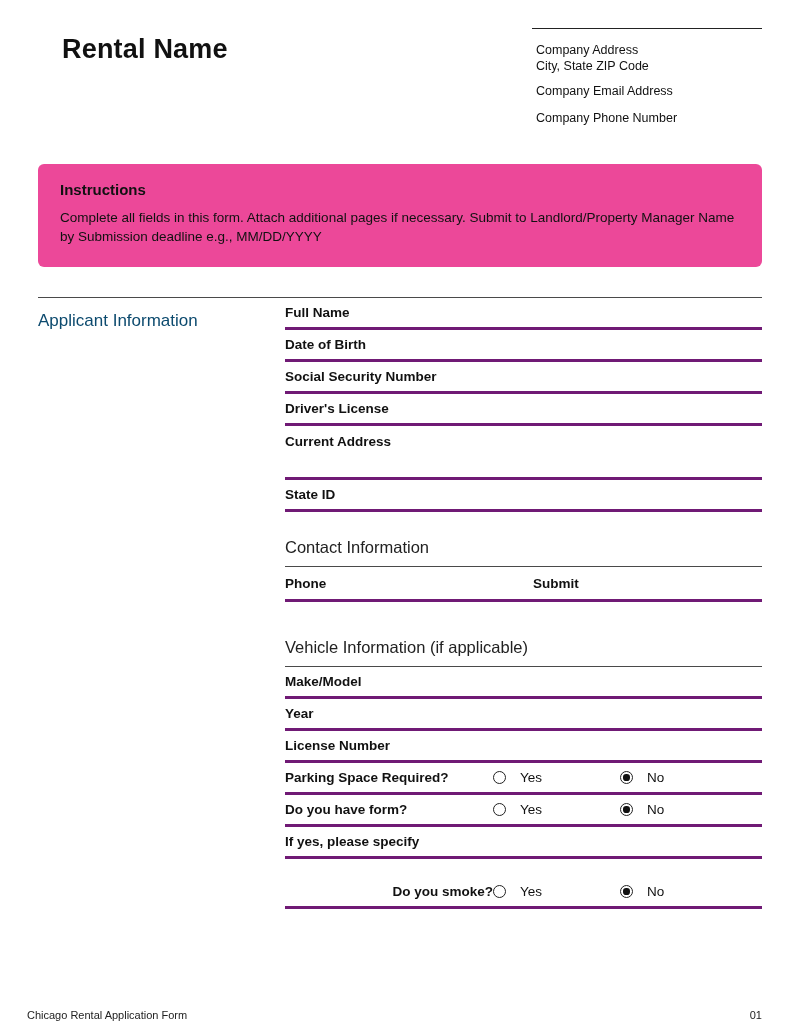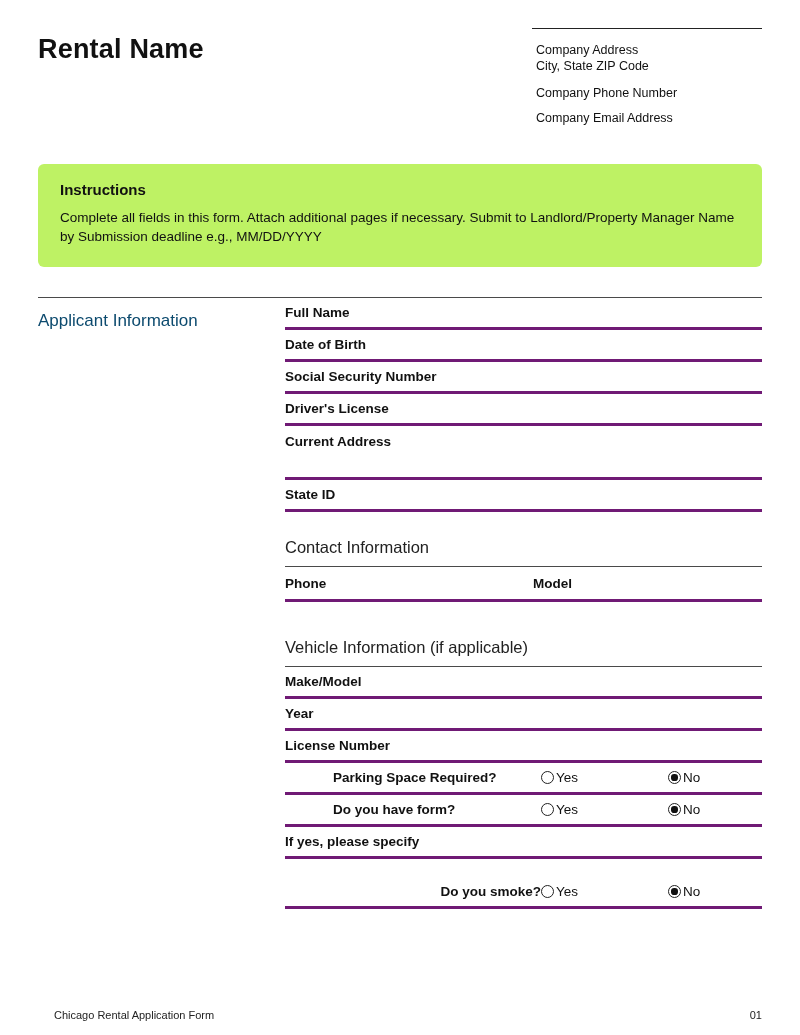--- a/index.html
+++ b/index.html
@@ -10,30 +10,30 @@
     width: 800px;
     height: 1035px;
     margin: 0 auto;
     background: #fff;
     padding: 28px 38px 0 38px;
     overflow: hidden;
   }
 
   
   .header { display: flex; justify-content: space-between; align-items: flex-start; }
-  .rental-title { font-size: 27px; font-weight: bold; color: #111; letter-spacing: 0.2px; padding-top: 6px; }
+  .rental-title { font-size: 27px; font-weight: bold; color: #111; letter-spacing: 0.2px; padding-top: 6px; margin-left: 24px; }
   .company-block { width: 230px; border-top: 1px solid #222; padding-top: 13px; font-size: 12.5px; color: #111; padding-left: 4px; }
   .company-block .line { line-height: 16px; }
   .company-block .gap-top { margin-top: 11px; }
   .company-block .gap-top2 { margin-top: 9px; }
 
   
   .instructions {
     margin-top: 38px;
-    background: #bef264;
+    background: #ec4899;
     border-radius: 6px;
     padding: 17px 22px 21px 22px;
   }
   .instructions h2 { font-size: 15px; font-weight: bold; margin-bottom: 10px; color: #111; }
   .instructions p { font-size: 13.5px; line-height: 19px; color: #111; max-width: 692px; }
 
   
   .top-rule { margin-top: 30px; border-top: 1px solid #4a4a4a; }
   .form-grid { display: flex; }
   .left-col { width: 247px; flex: 0 0 247px; }
@@ -56,22 +56,22 @@
     border-bottom: 1px solid #4a4a4a;
     font-size: 16.5px;
     font-weight: 400;
     color: #222;
   }
   .section-head.more-gap { margin-top: 36px; }
 
   .frow.split .flabel { width: 248px; flex: 0 0 248px; }
   .frow.phones { height: 35px; }
 
-  .frow.question .flabel { width: 208px; flex: 0 0 208px; margin-left: 48px; }
-  .radio-opt { display: flex; align-items: center; gap: 2px; }
+  .frow.question .flabel { width: 208px; flex: 0 0 208px; }
+  .radio-opt { display: flex; align-items: center; gap: 14px; }
   .radio-opt.yes { width: 127px; flex: 0 0 127px; }
   .radio-circle {
     width: 13px; height: 13px;
     border: 1.2px solid #222;
     border-radius: 50%;
     display: inline-block;
     position: relative;
     flex: 0 0 13px;
   }
   .radio-circle.checked::after {
@@ -81,39 +81,39 @@
     background: #111;
     border-radius: 50%;
   }
   .radio-label { font-size: 13.5px; color: #111; }
 
   .smoke-row { margin-top: 18px; text-align: right; }
 
   
   .footer {
     position: absolute;
-    left: 54px; right: 38px; bottom: 14px;
+    left: 27px; right: 38px; bottom: 14px;
     display: flex;
     justify-content: space-between;
     font-size: 11px;
     color: #222;
   }
 </style>
 </head>
 <body>
 
 <div class="page">
 
   <div class="header">
     <div class="rental-title">Rental Name</div>
     <div class="company-block">
       <div class="line">Company Address</div>
       <div class="line">City, State ZIP Code</div>
+      <div class="line gap-top2">Company Email Address</div>
       <div class="line gap-top">Company Phone Number</div>
-      <div class="line gap-top2">Company Email Address</div>
     </div>
   </div>
 
   <div class="instructions">
     <h2>Instructions</h2>
     <p>Complete all fields in this form. Attach additional pages if necessary. Submit to Landlord/Property Manager Name by Submission deadline e.g., MM/DD/YYYY</p>
   </div>
 
   <div class="top-rule"></div>
 
@@ -145,21 +145,21 @@
         <span class="blank"></span>
       </div>
       <div class="frow">
         <span class="flabel">State ID</span>
         <span class="blank"></span>
       </div>
 
       <div class="section-head">Contact Information</div>
       <div class="frow phones split">
         <span class="flabel">Phone</span>
-        <span class="flabel">Model</span>
+        <span class="flabel">Submit</span>
         <span class="blank"></span>
       </div>
 
       <div class="section-head more-gap">Vehicle Information (if applicable)</div>
       <div class="frow">
         <span class="flabel">Make/Model</span>
         <span class="blank"></span>
       </div>
       <div class="frow">
         <span class="flabel">Year</span>

